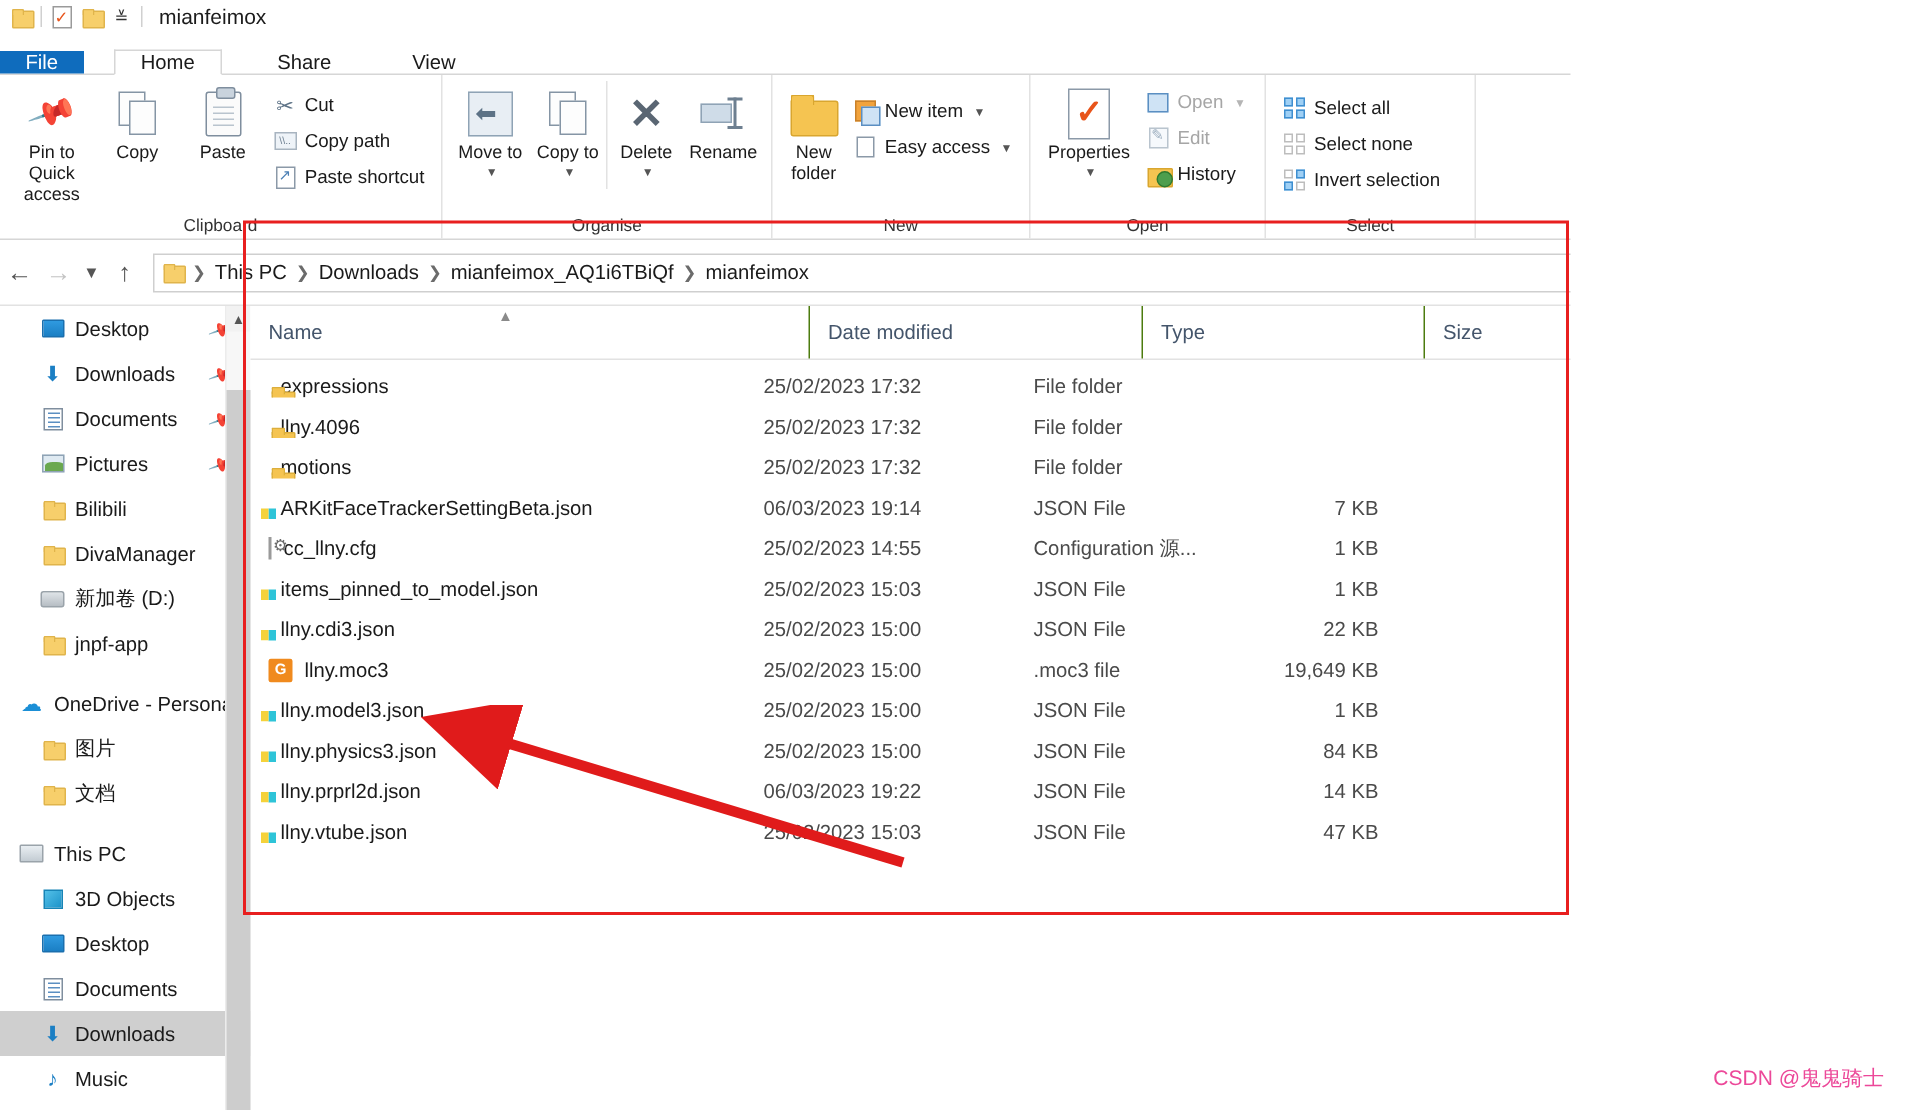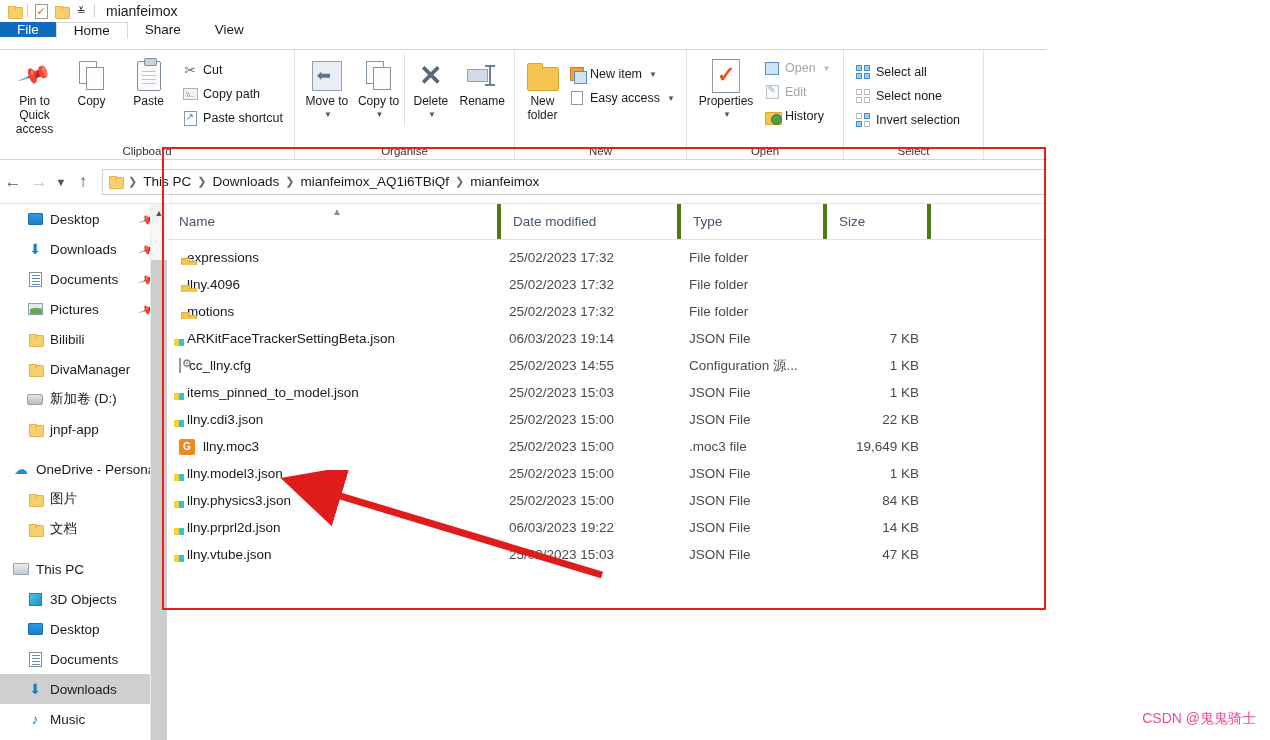--- a/index.html
+++ b/index.html
@@ -22,21 +22,21 @@
   .folder-ico { width:13px; height:11px; position:relative; display:inline-block; }
   .folder-ico:before { content:""; position:absolute; left:0; top:1px; width:13px; height:10px;
     background:#f7cf6b; border:1px solid #e0b44b; border-radius:0 1px 1px 1px; }
   .folder-ico:after { content:""; position:absolute; left:0; top:0px; width:6px; height:3px;
     background:#f7cf6b; border:1px solid #e0b44b; border-bottom:none; border-radius:1px 1px 0 0; }
 
   .prop-ico { width:13px; height:15px; border:1px solid #9a9a9a; background:#fff; position:relative;
      display:flex; align-items:center; justify-content:center; font-size:11px; color:#e8541a; }
 
   
-  .tabs { height:28px; display:flex; align-items:flex-start; border-bottom:1px solid #d6d6d6; background:#ffffff; }
+  .tabs { height:28px; display:flex; align-items:flex-end; border-bottom:1px solid #d6d6d6; background:#ffffff;gap:20px; }
   .tab { padding:0 17px; display:flex; align-items:center; font-size:13.5px; color:#1a1a1a; cursor:default; }
   .tab.file { background:#0f6cbd; color:#ffffff; }
   .tab.active { background:#ffffff; border:1px solid #d6d6d6; border-bottom:1px solid #ffffff; margin-bottom:-1px; }
 
   
   .ribbon { height:110px; background:#ffffff; border-bottom:1px solid #d6d6d6; display:flex; position:relative; }
   .rgroup { display:flex; flex-direction:column; justify-content:space-between; border-right:1px solid #e2e2e2; position:relative; }
   .rgroup .gbody { display:flex; align-items:flex-start; padding:4px 6px 0 6px; flex:1; }
   .rgroup .gname { text-align:center; font-size:11.5px; color:#333; padding-bottom:2px; }
 
@@ -128,23 +128,23 @@
   .ico-cloud { color:#1b8fd6; font-size:14px; }
   .ico-pc { width:16px; height:12px; background:linear-gradient(#e9eef2,#c3ccd3); border:1px solid #9aa3aa; border-radius:1px; }
   .ico-3d { width:13px; height:13px; background:linear-gradient(135deg,#53c0e8,#1c93c9); border:1px solid #1784b6; }
   .ico-music { color:#1b7fc4; font-size:14px; }
 
   .navscroll { position:absolute; right:0; top:0; width:17px; height:100%; background:#f7f7f7; border-left:1px solid #ececec; }
   .navscroll .arrow { height:17px; display:flex; align-items:center; justify-content:center; font-size:9px; color:#555; background:#f2f2f2; }
   .navscroll .thumb { position:absolute; top:56px; left:0; width:17px; height:660px; background:#cdcdcd; }
 
   .listpane { flex:1; position:relative; }
-  .colhdr { height:36px; display:flex; align-items:center; border-bottom:1px solid #e2e2e2; background:#ffffff; }
+  .colhdr { height:36px; display:flex; align-items:center; border-bottom:1px solid #e2e2e2; background:#ffffff;gap:42px; }
   .col { font-size:13.5px; color:#44556b; padding-left:12px; position:relative; height:100%; display:flex; align-items:center; }
-  .col + .col { border-left:4px solid #4d7c0f;text-align:right; }
+  .col + .col { border-left:1px solid #4d7c0f;text-align:right; }
   .col.name { width:330px; }
   .col.date { width:180px; }
   .col.type { width:146px; }
   .col.size { width:104px; }
   .col.blank { width:30px; }
   .sortcaret { position:absolute; left:165px; top:2px; font-size:10px; color:#8a8a8a; }
 
   .row { height:27px; display:flex; align-items:center; font-size:13.5px; color:#1a1a1a; }
   .cell { padding-left:12px; overflow:hidden; white-space:nowrap; text-overflow:ellipsis; }
   .cell.name { width:330px; display:flex; align-items:center; gap:8px; }

